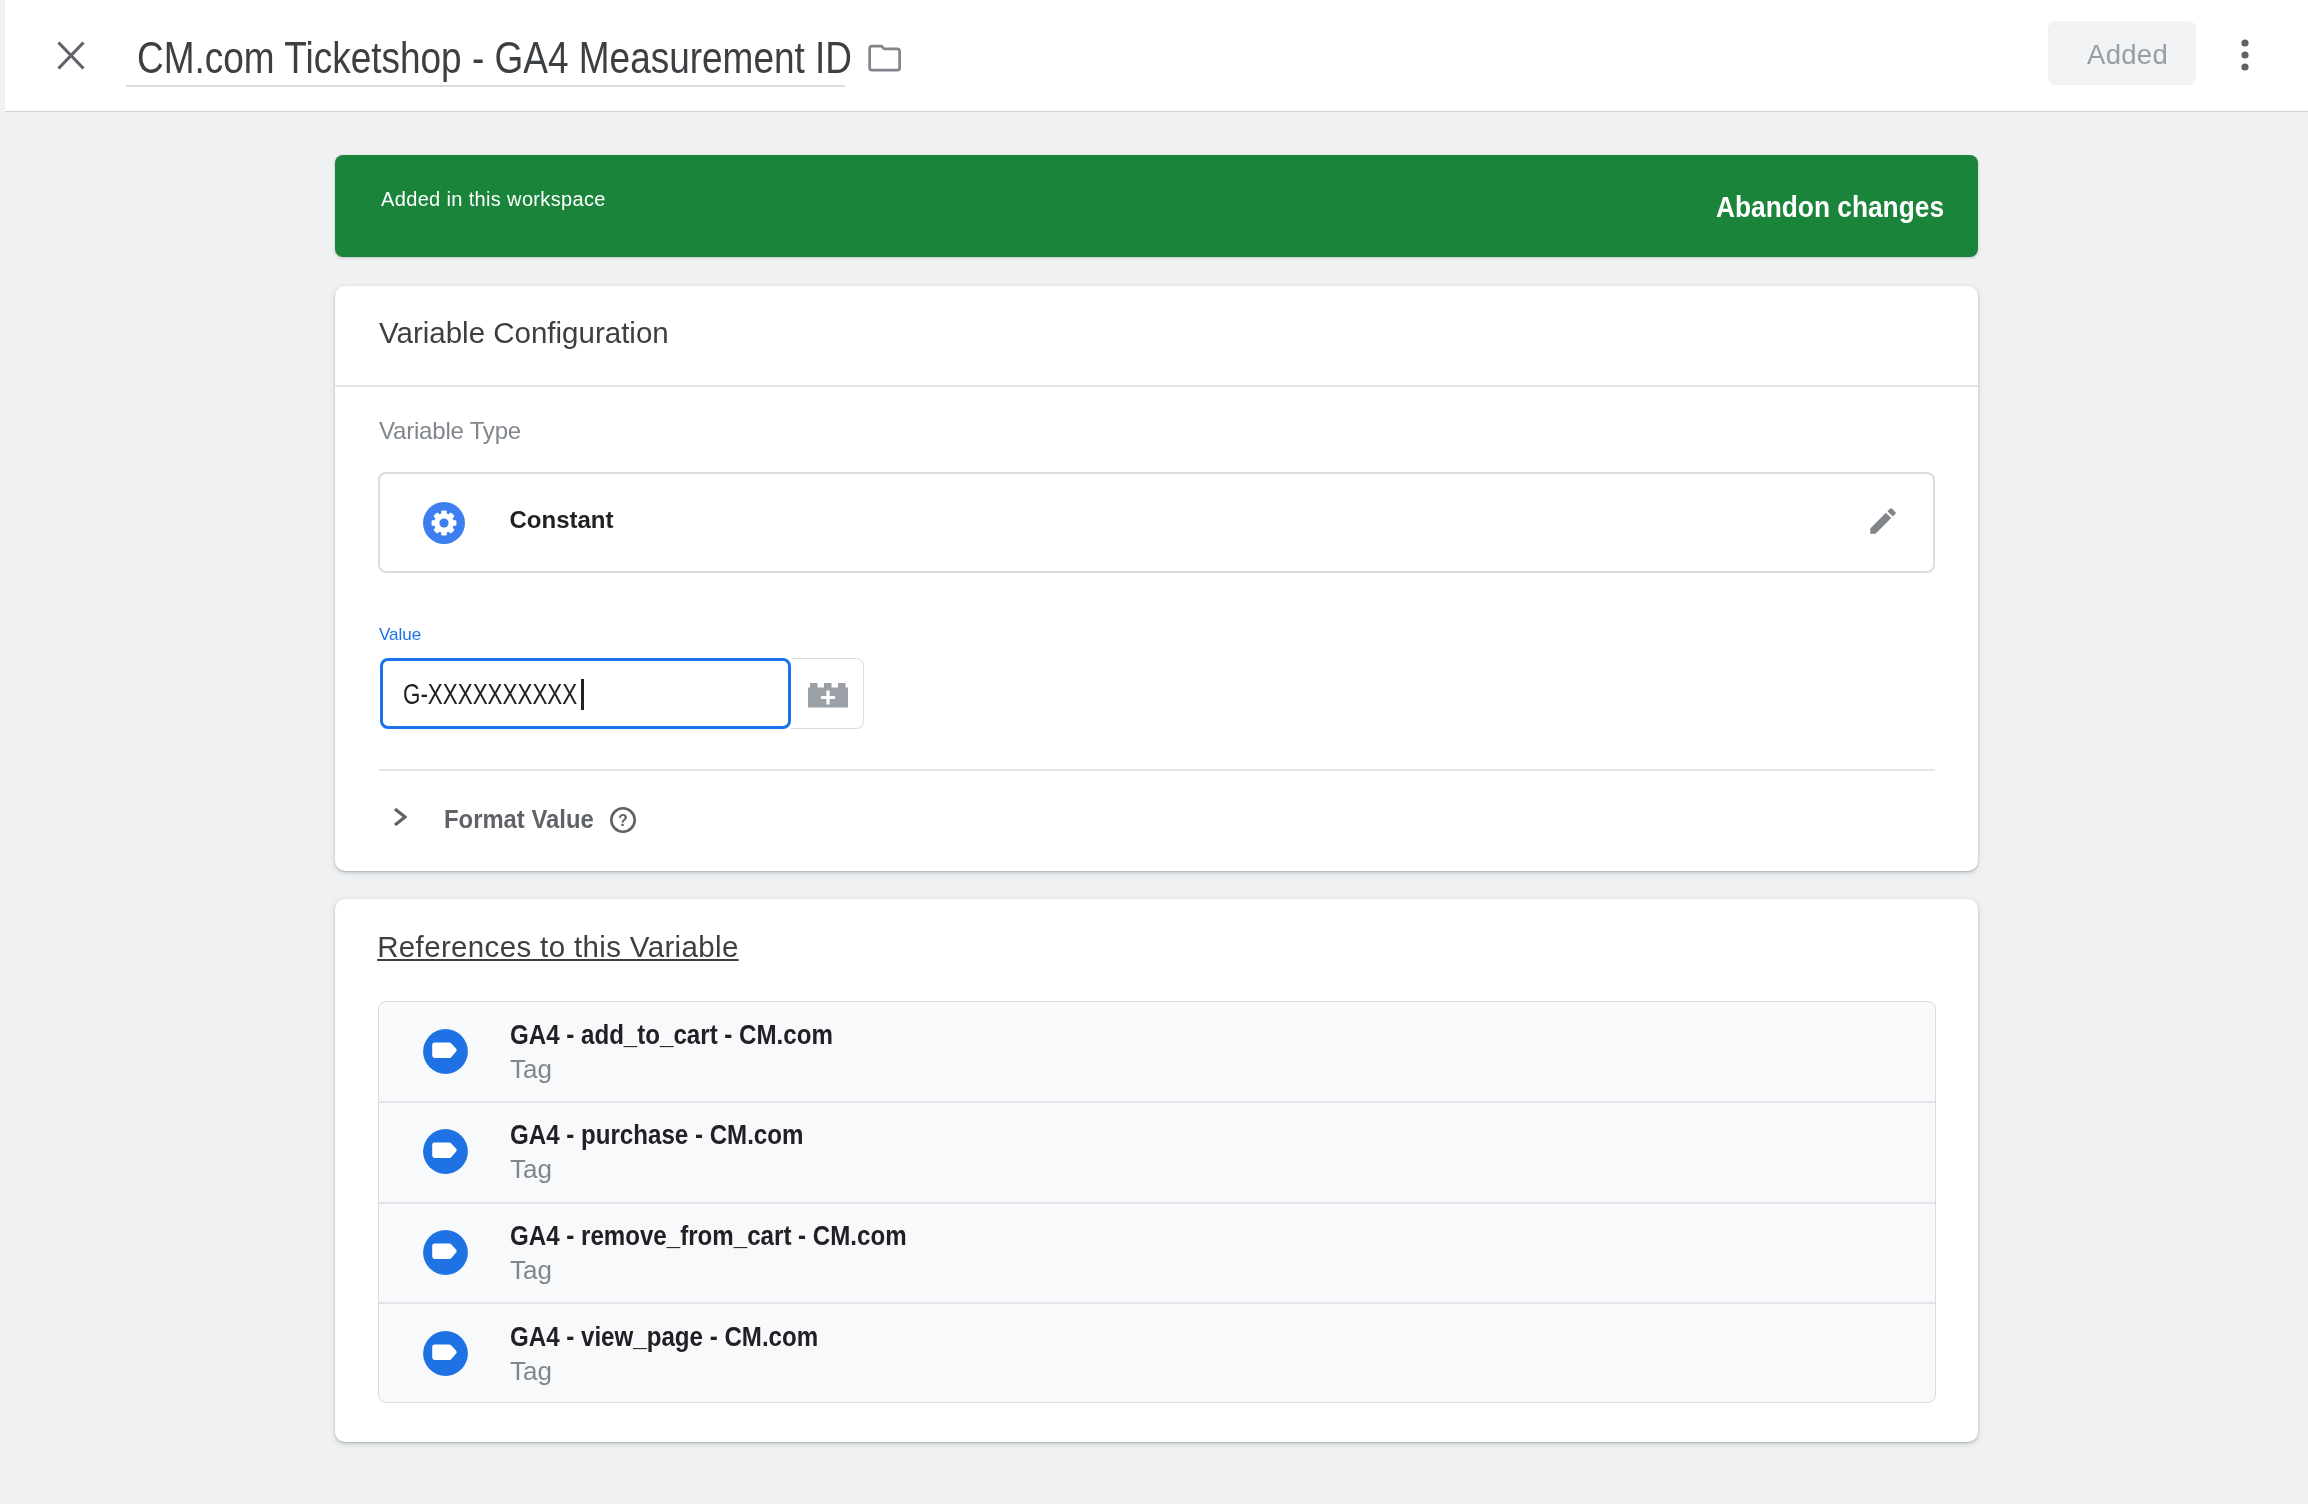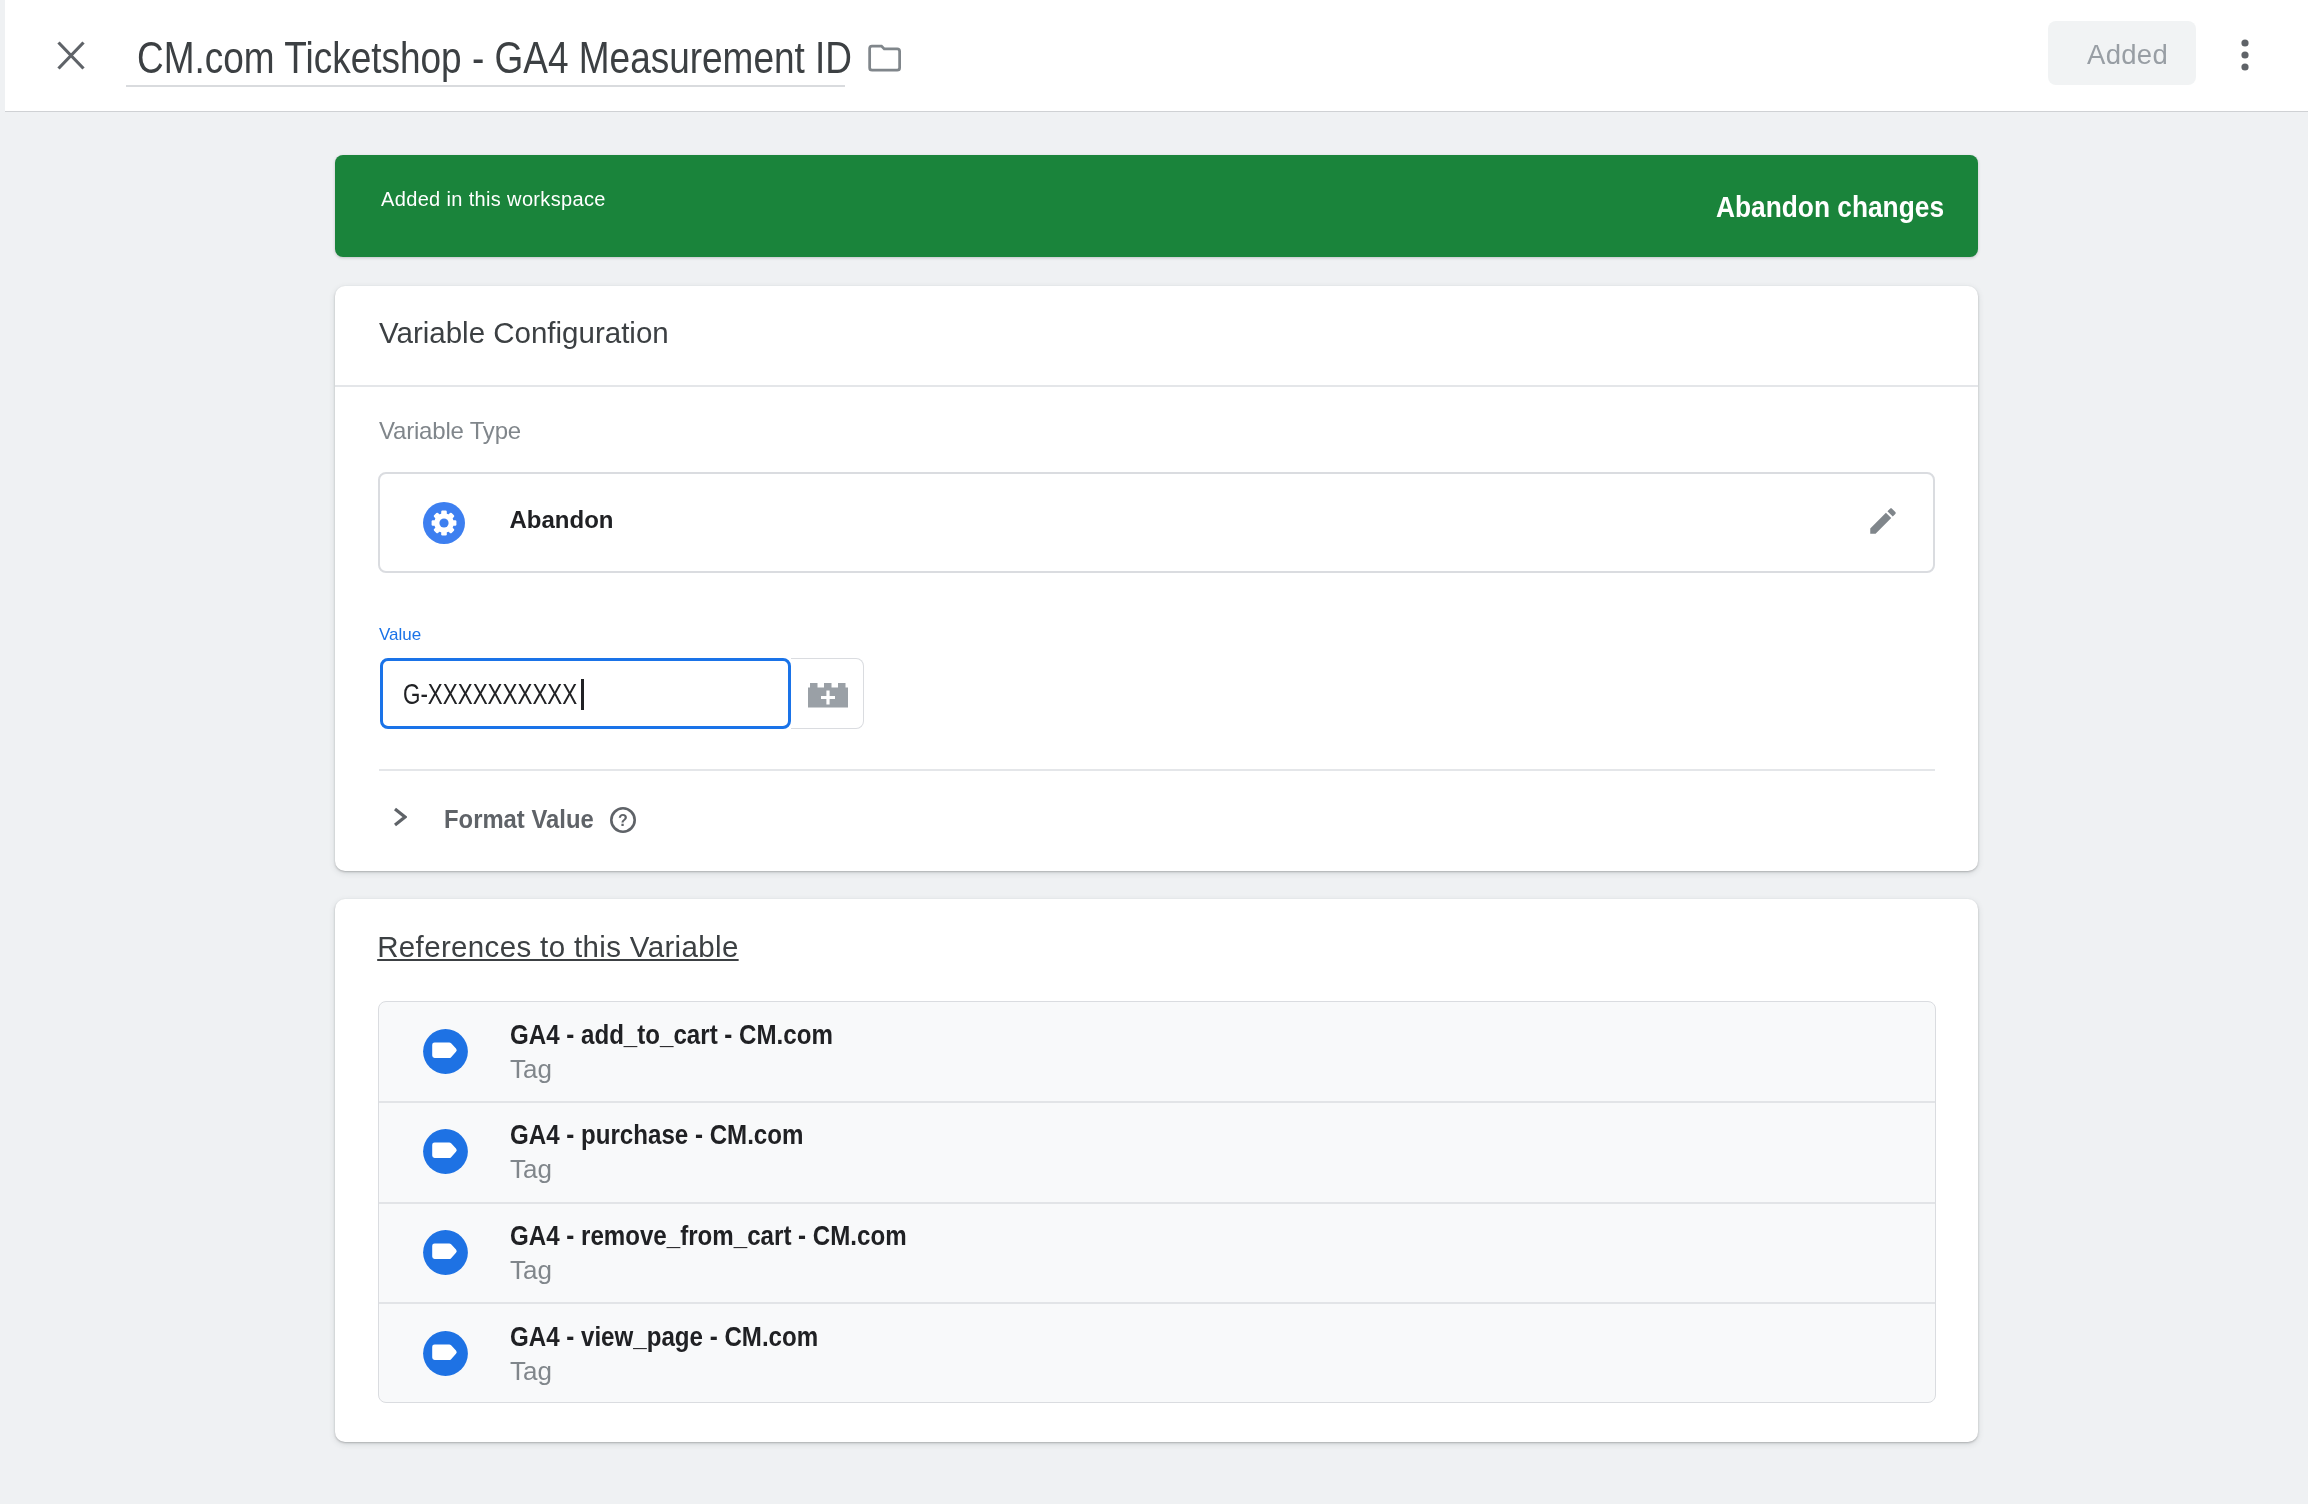--- a/index.html
+++ b/index.html
@@ -59,21 +59,21 @@
       </g>
     <g transform="rotate(90 23 23)">
         <rect x="20.2" y="10.6" width="5.6" height="24.8" rx="1.2"></rect>
       </g>
     <g transform="rotate(135 23 23)">
         <rect x="20.2" y="10.6" width="5.6" height="24.8" rx="1.2"></rect>
       </g>
   </g>
   <circle cx="23" cy="23" r="4.6" fill="#3d7ff0"></circle>
 </svg>
-<span class="txt" style="left:509.5px; top:508.2px; font-size:24px; font-weight:bold; color:#202124;">Abandon</span>
+<span class="txt" style="left:509.5px; top:508.2px; font-size:24px; font-weight:bold; color:#202124;">Constant</span>
 
 <svg class="abs" style="left:1865.5px; top:504px;" width="34" height="34" viewBox="0 0 24 24">
   <path d="M3 17.25V21h3.75L17.81 9.94l-3.75-3.75L3 17.25zM20.71 7.04c.39-.39.39-1.02 0-1.41l-2.34-2.34c-.39-.39-1.02-.39-1.41 0l-1.83 1.83 3.75 3.75 1.83-1.83z" fill="#80868b"></path>
 </svg>
 
 <span class="txt" style="left:379px; top:625.5px; font-size:17px; color:#1a73e8;">Value</span>
 
 <div class="abs" style="left:380px; top:658px; width:411px; height:71px; border:3px solid #1a73e8; border-radius:8px; background:#ffffff;"></div>
 <span class="txt" style="left:403px; top:679.5px; font-size:29px; color:#202124; transform:scaleX(0.772); transform-origin:left top;">G-XXXXXXXXXX</span>
 <div class="abs" style="left:581px; top:679px; width:2.5px; height:31px; background:#202124;"></div>

